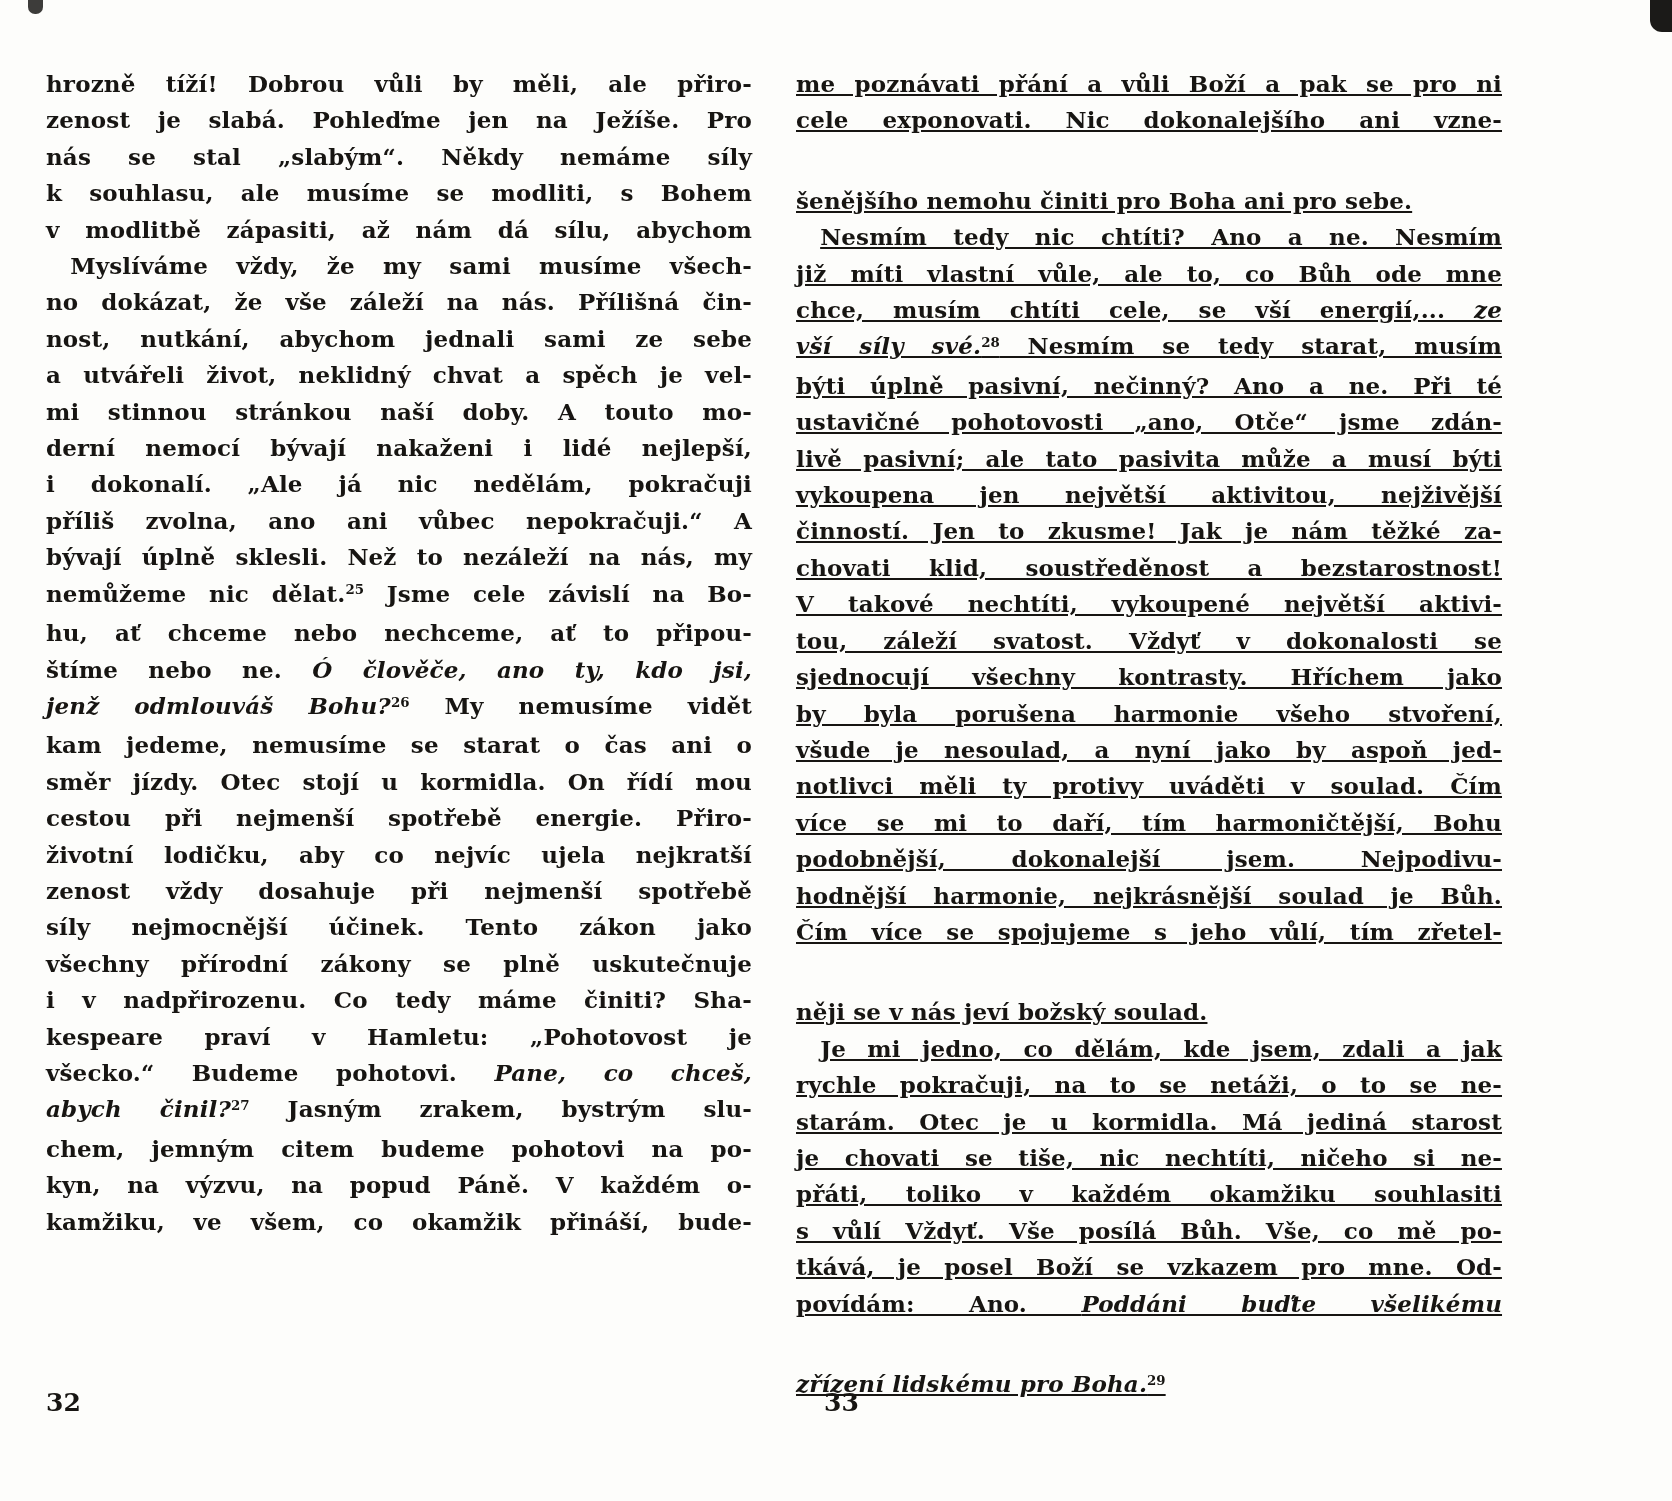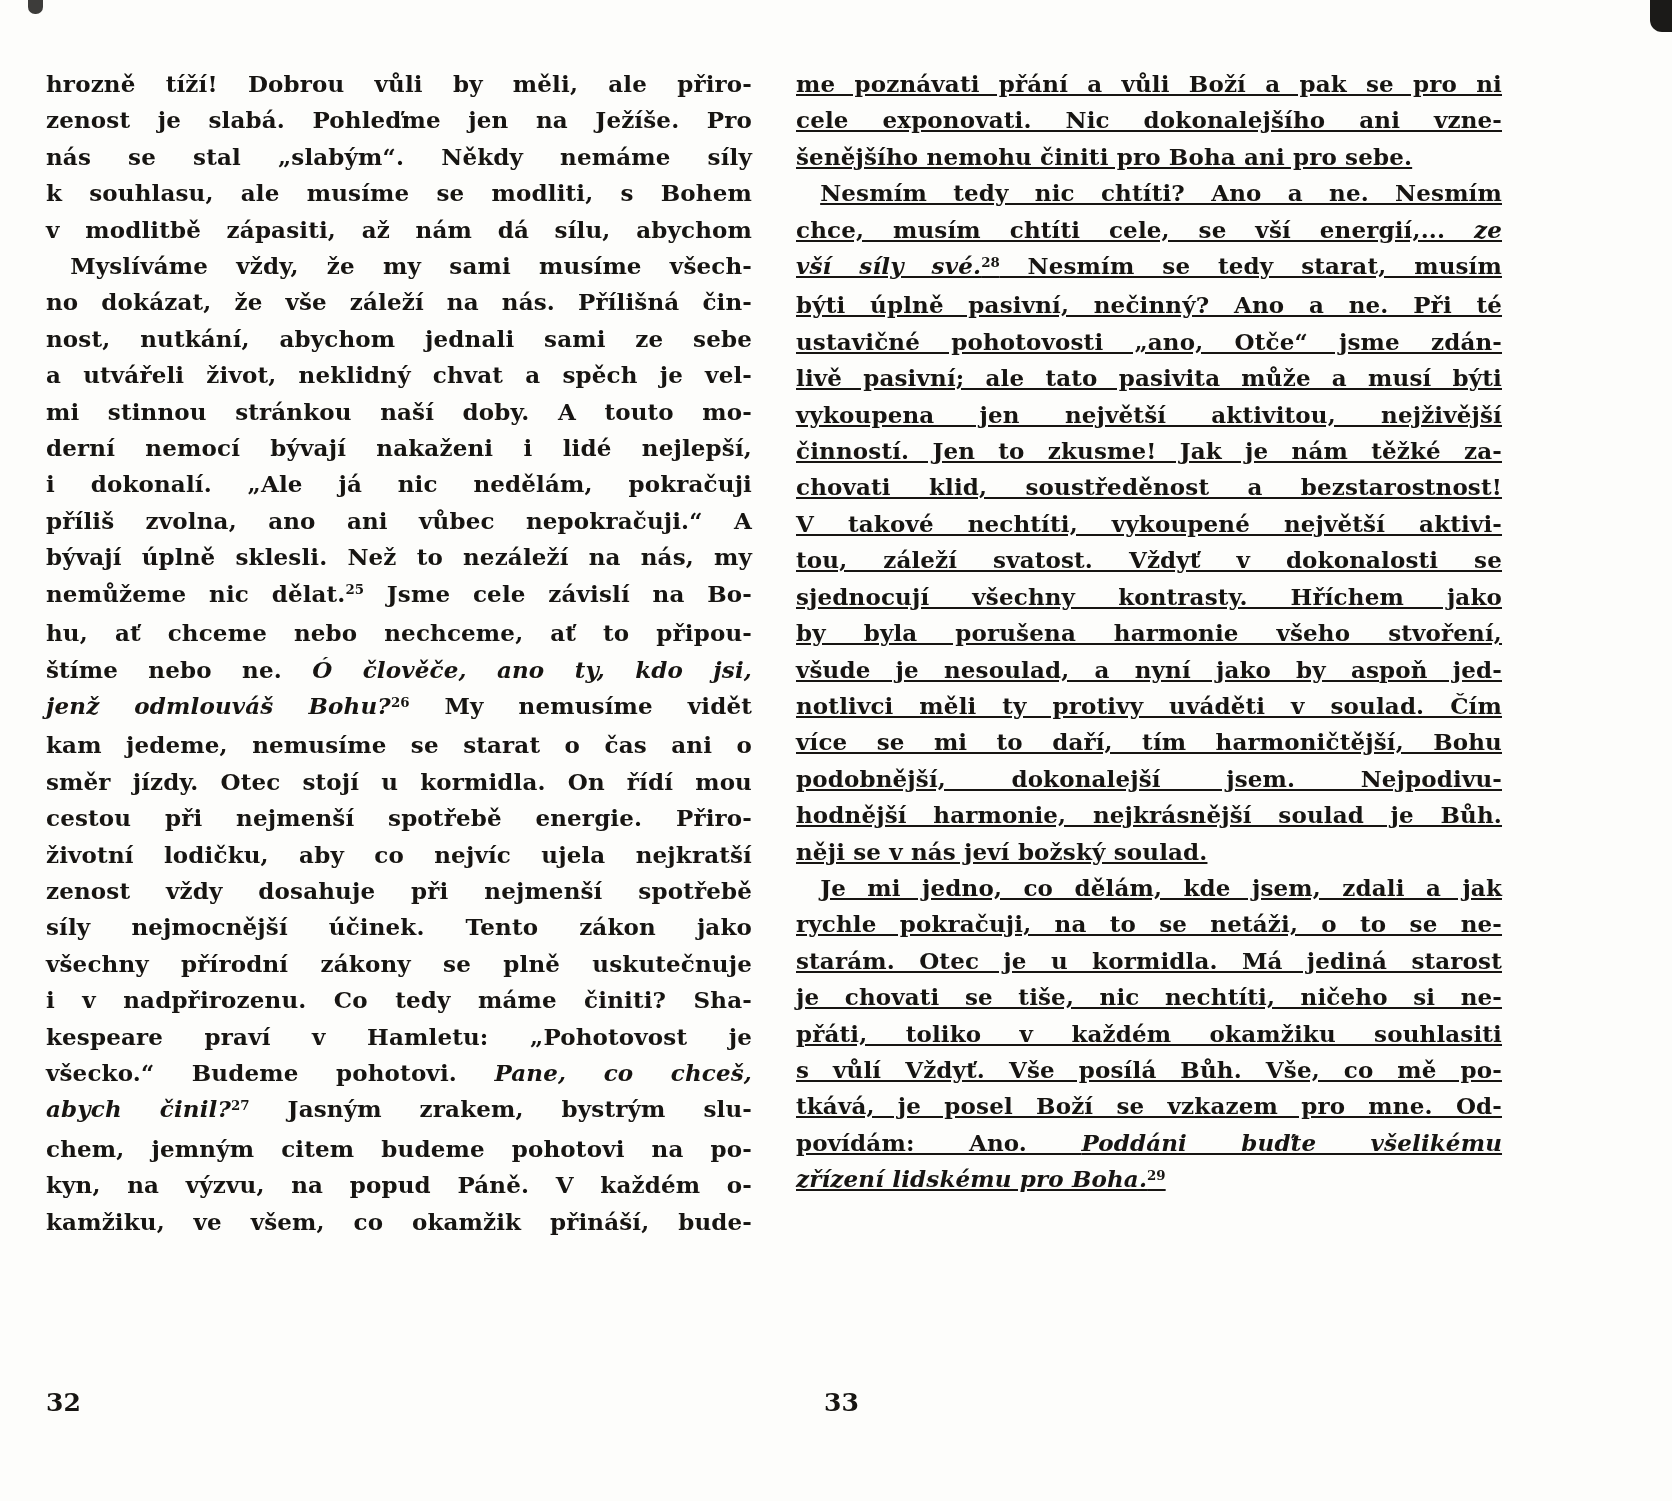--- a/index.html
+++ b/index.html
@@ -47,20 +47,21 @@
   }
   .text-block.left  { left: 46px;  }
   .text-block.right { left: 796px; text-decoration: underline; }
   .line {
     text-align: justify;
     text-align-last: justify;
     white-space: normal;
   }
   .line.par-end {
     text-align-last: left;
+    margin-top: 44px;
   }
   .line.indent {
     text-indent: 1.05em;
   }
   .it { font-style: italic; }
   .sup {
     font-size: 0.58em;
     font-style: normal;
     position: relative;
     top: -0.55em;
@@ -125,37 +126,39 @@
       </div>
     <div class="page-number left">32</div>
   </div>
 
   <div class="page-region">
     <div class="text-block right">
         <div class="line"><span>me poznávati přání a vůli Boží a pak se pro ni</span></div>
         <div class="line"><span>cele exponovati. Nic dokonalejšího ani vzne-</span></div>
         <div class="line par-end"><span>šenějšího nemohu činiti pro Boha ani pro sebe.</span></div>
         <div class="line indent"><span>Nesmím tedy nic chtíti? Ano a ne. Nesmím</span></div>
+        <div class="line"><span>již míti vlastní vůle, ale to, co Bůh ode mne</span></div>
         <div class="line"><span>chce, musím chtíti cele, se vší energií,... </span><span class="it">ze</span></div>
         <div class="line"><span class="it">vší síly své.</span><span class="sup">28</span><span> Nesmím se tedy starat, musím</span></div>
         <div class="line"><span>býti úplně pasivní, nečinný? Ano a ne. Při té</span></div>
         <div class="line"><span>ustavičné pohotovosti „ano, Otče“ jsme zdán-</span></div>
         <div class="line"><span>livě pasivní; ale tato pasivita může a musí býti</span></div>
         <div class="line"><span>vykoupena jen největší aktivitou, nejživější</span></div>
         <div class="line"><span>činností. Jen to zkusme! Jak je nám těžké za-</span></div>
         <div class="line"><span>chovati klid, soustředěnost a bezstarostnost!</span></div>
         <div class="line"><span>V takové nechtíti, vykoupené největší aktivi-</span></div>
         <div class="line"><span>tou, záleží svatost. Vždyť v dokonalosti se</span></div>
         <div class="line"><span>sjednocují všechny kontrasty. Hříchem jako</span></div>
         <div class="line"><span>by byla porušena harmonie všeho stvoření,</span></div>
         <div class="line"><span>všude je nesoulad, a nyní jako by aspoň jed-</span></div>
         <div class="line"><span>notlivci měli ty protivy uváděti v soulad. Čím</span></div>
         <div class="line"><span>více se mi to daří, tím harmoničtější, Bohu</span></div>
         <div class="line"><span>podobnější, dokonalejší jsem. Nejpodivu-</span></div>
         <div class="line"><span>hodnější harmonie, nejkrásnější soulad je Bůh.</span></div>
+        <div class="line"><span>Čím více se spojujeme s jeho vůlí, tím zřetel-</span></div>
         <div class="line par-end"><span>něji se v nás jeví božský soulad.</span></div>
         <div class="line indent"><span>Je mi jedno, co dělám, kde jsem, zdali a jak</span></div>
         <div class="line"><span>rychle pokračuji, na to se netáži, o to se ne-</span></div>
         <div class="line"><span>starám. Otec je u kormidla. Má jediná starost</span></div>
         <div class="line"><span>je chovati se tiše, nic nechtíti, ničeho si ne-</span></div>
         <div class="line"><span>přáti, toliko v každém okamžiku souhlasiti</span></div>
         <div class="line"><span>s vůlí Vždyť. Vše posílá Bůh. Vše, co mě po-</span></div>
         <div class="line"><span>tkává, je posel Boží se vzkazem pro mne. Od-</span></div>
         <div class="line"><span>povídám: Ano. </span><span class="it">Poddáni buďte všelikému</span></div>
         <div class="line par-end"><span class="it">zřízení lidskému pro Boha.</span><span class="sup">29</span></div>

